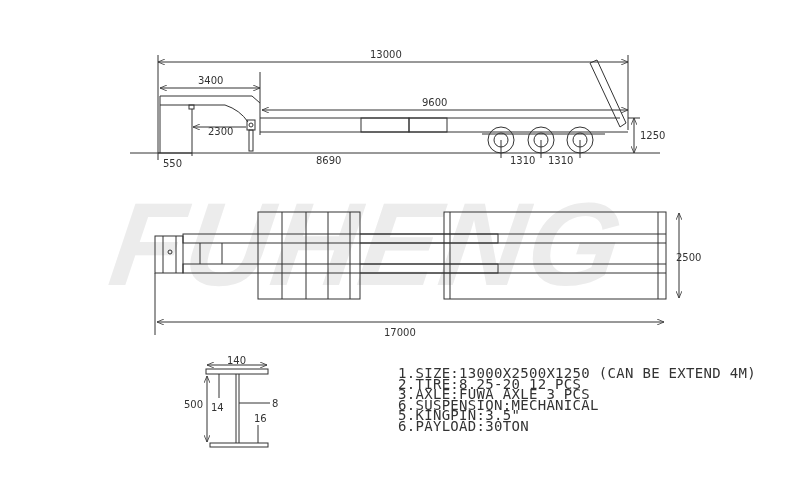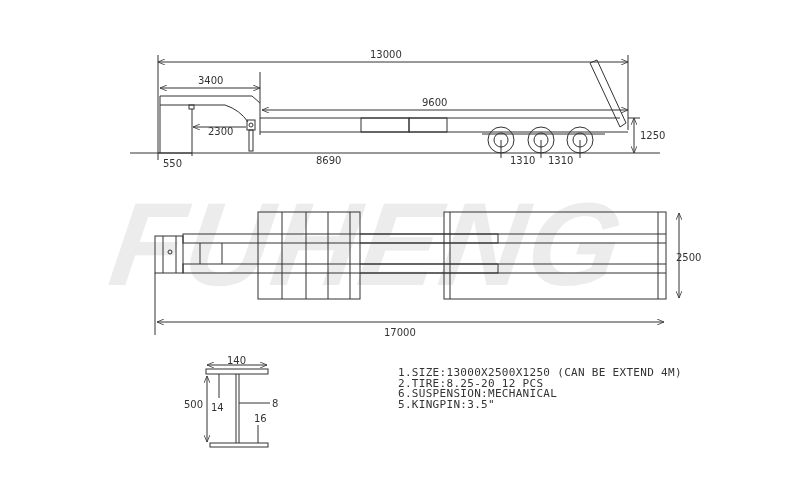--- a/index.html
+++ b/index.html
@@ -1,20 +1,20 @@
 <!DOCTYPE html>
 <html><head>
 <meta charset="utf-8">
 <style>
   html,body{margin:0;padding:0;background:#fff;}
   body{width:800px;height:500px;position:relative;overflow:hidden;font-family:"DejaVu Sans",sans-serif;}
   .wm{position:absolute;left:112px;top:185px;font-family:"Liberation Sans",sans-serif;font-weight:bold;font-style:italic;font-size:118px;letter-spacing:2px;color:#ececec;transform:skewX(-8deg);line-height:1;white-space:nowrap;}
   svg{position:absolute;left:0;top:0;}
   .dim{font-family:"DejaVu Sans",sans-serif;font-size:10px;fill:#333;}
-  .spec{position:absolute;left:398px;top:368px;font-family:"DejaVu Sans Mono",monospace;font-size:11px;line-height:10.5px;color:#333;letter-spacing:0.3px;}
+  .spec{position:absolute;left:398px;top:368px;font-family:"DejaVu Sans Mono",monospace;font-size:14px;line-height:10.5px;color:#333;letter-spacing:0.3px;}
   .spec div{white-space:nowrap;}
 </style>
 </head>
 <body>
 
 <div class="wm">FUHENG</div>
 
 <svg width="800" height="500" viewBox="0 0 800 500">
   <defs>
     <marker id="ar" markerWidth="8" markerHeight="6" refX="7" refY="3" orient="auto">
@@ -130,15 +130,17 @@
     <text x="184" y="408">500</text>
     <text x="211" y="411">14</text>
     <text x="272" y="407">8</text>
     <text x="254" y="422">16</text>
   </g>
 </svg>
 
 <div class="spec">
   <div>1.SIZE:13000X2500X1250 (CAN BE EXTEND 4M)</div>
   <div>2.TIRE:8.25-20 12 PCS</div>
+  <div>3.AXLE:FUWA AXLE 3 PCS</div>
   <div>6.SUSPENSION:MECHANICAL</div>
   <div>5.KINGPIN:3.5"</div>
+  <div>6.PAYLOAD:30TON</div>
 </div>
 
 </body></html>

